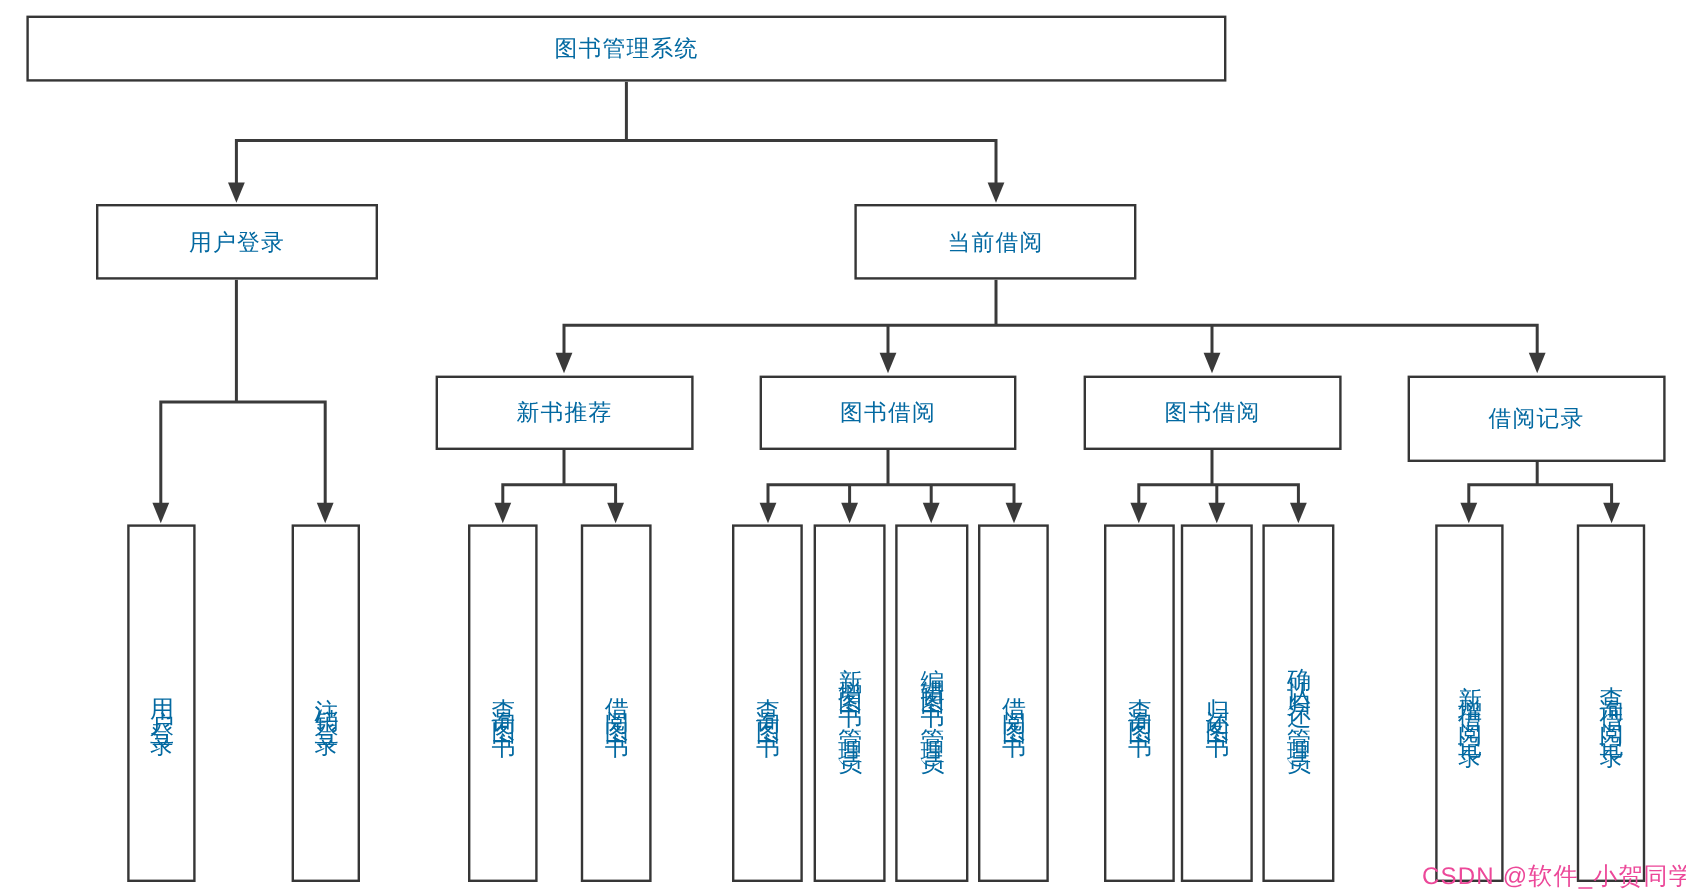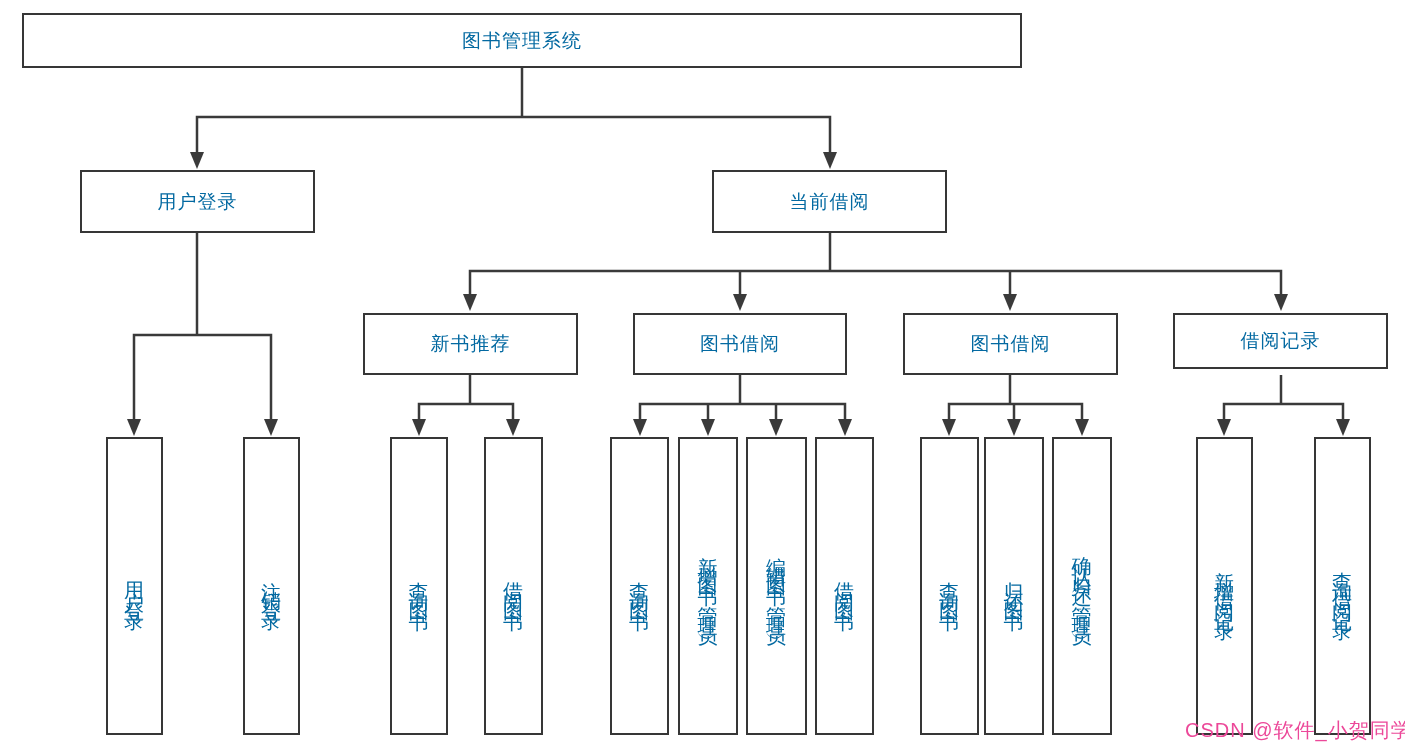--- a/index.html
+++ b/index.html
@@ -129,21 +129,21 @@
 
   <div class="box" style="left:363px; top:313px; width:215px; height:62px;justify-content:center;">
     <span class="hlabel">新书推荐</span>
   </div>
   <div class="box" style="left:633px; top:313px; width:214px; height:62px;">
     <span class="hlabel">图书借阅</span>
   </div>
   <div class="box" style="left:903px; top:313px; width:215px; height:62px;">
     <span class="hlabel">图书借阅</span>
   </div>
-  <div class="box" style="left:1173px; top:313px; width:215px; height:56px;">
+  <div class="box" style="left:1173px; top:313px; width:215px; height:72px;">
     <span class="hlabel">借阅记录</span>
   </div>
 
   <div class="box" style="left:106px; top:437px; width:57px; height:298px;">
     <span class="vlabel">用户登录</span>
   </div>
   <div class="box" style="left:243px; top:437px; width:57px; height:298px;">
     <span class="vlabel">注销登录</span>
   </div>
 

